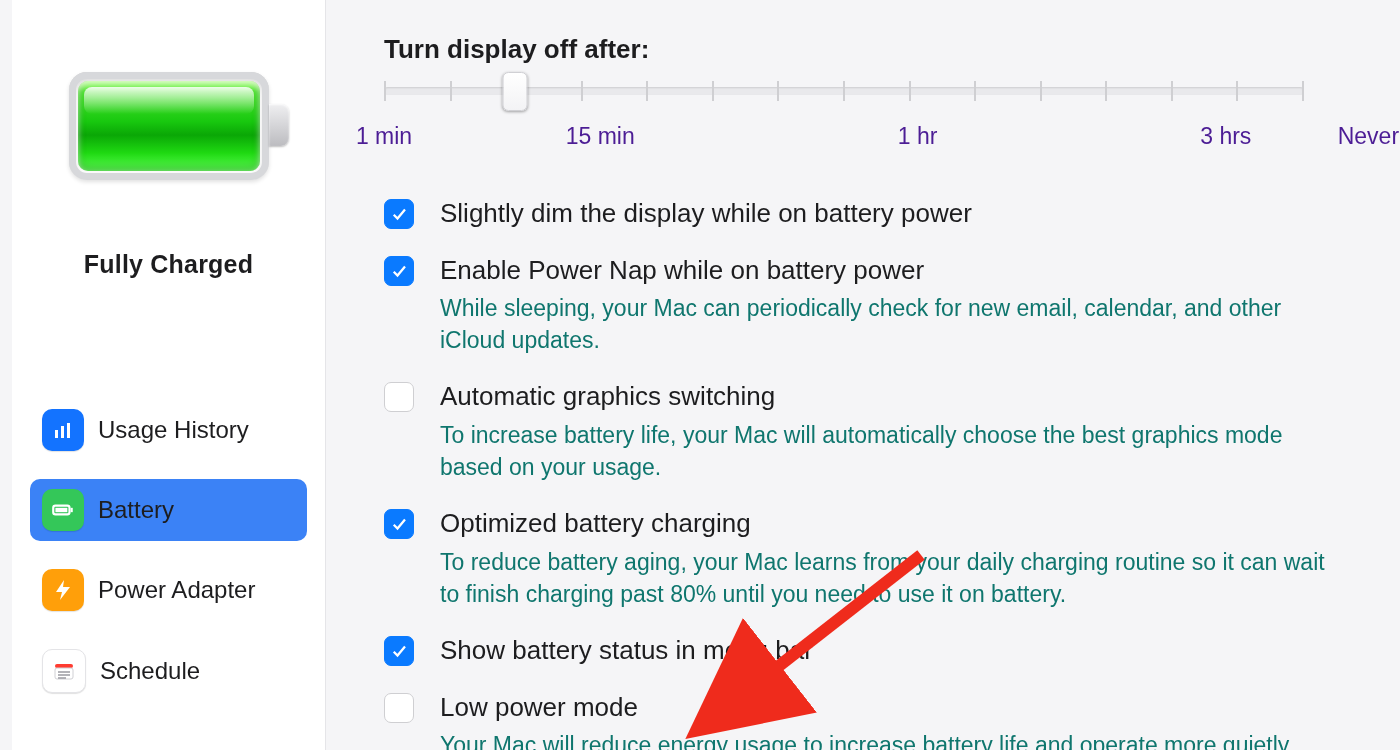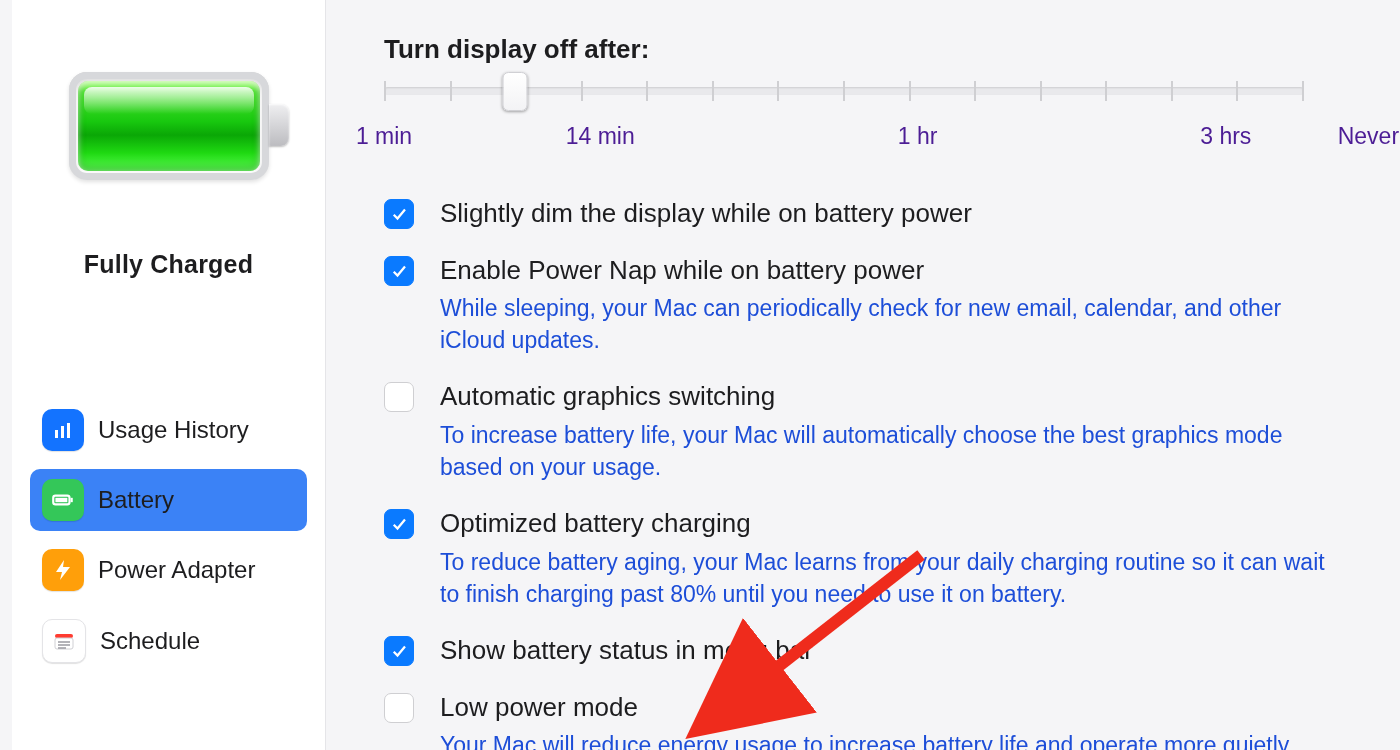--- a/index.html
+++ b/index.html
@@ -77,21 +77,21 @@
     text-align: center;
     font-size: 25px;
     font-weight: 700;
     margin-top: 70px;
     letter-spacing: .2px;
   }
   .nav-list {
     margin-top: 120px;
     display: flex;
     flex-direction: column;
-    gap: 8px;
+    gap: 18px;
   }
   .nav-item {
     display: flex;
     align-items: center;
     gap: 14px;
     padding: 10px 12px;
     border-radius: 10px;
     font-size: 24px;
     color: #1d1d1f;
     cursor: pointer;
@@ -198,21 +198,21 @@
   .checkbox svg { width:18px; height:18px; stroke:none; stroke-width:3; fill:none; }
   .opt-text { flex:1; }
   .opt-label {
     font-size: 26px;
     line-height: 1.25;
     color: #1d1d1f;
   }
   .opt-desc {
     font-size: 23px;
     line-height: 1.4;
-    color: #1d4ed8;
+    color: #0f766e;
     margin-top: 6px;
   }
 
   
   .arrow-annot {
     position: absolute;
     pointer-events: none;
     left: 400px;
     top: 545px;
     width: 220px;
@@ -302,21 +302,21 @@
             <div class="tick"></div>
             <div class="tick"></div>
             <div class="tick"></div>
             <div class="tick"></div>
             <div class="tick"></div>
           </div>
         <div class="slider-thumb" id="slider-thumb" style="left: 14.2857%;"></div>
       </div>
       <div class="slider-labels" id="slider-labels">
           <span style="left: 0%;">1 min</span>
-          <span style="left: 23.5%;">14 min</span>
+          <span style="left: 23.5%;">15 min</span>
           <span style="left: 58%;">1 hr</span>
           <span style="left: 91.5%;">3 hrs</span>
           <span style="left: 107%;">Never</span>
         </div>
     </div>
 
     <div class="options" id="options-list">
         <div class="opt">
           <div class="checkbox checked">
             <svg viewBox="0 0 24 24">

